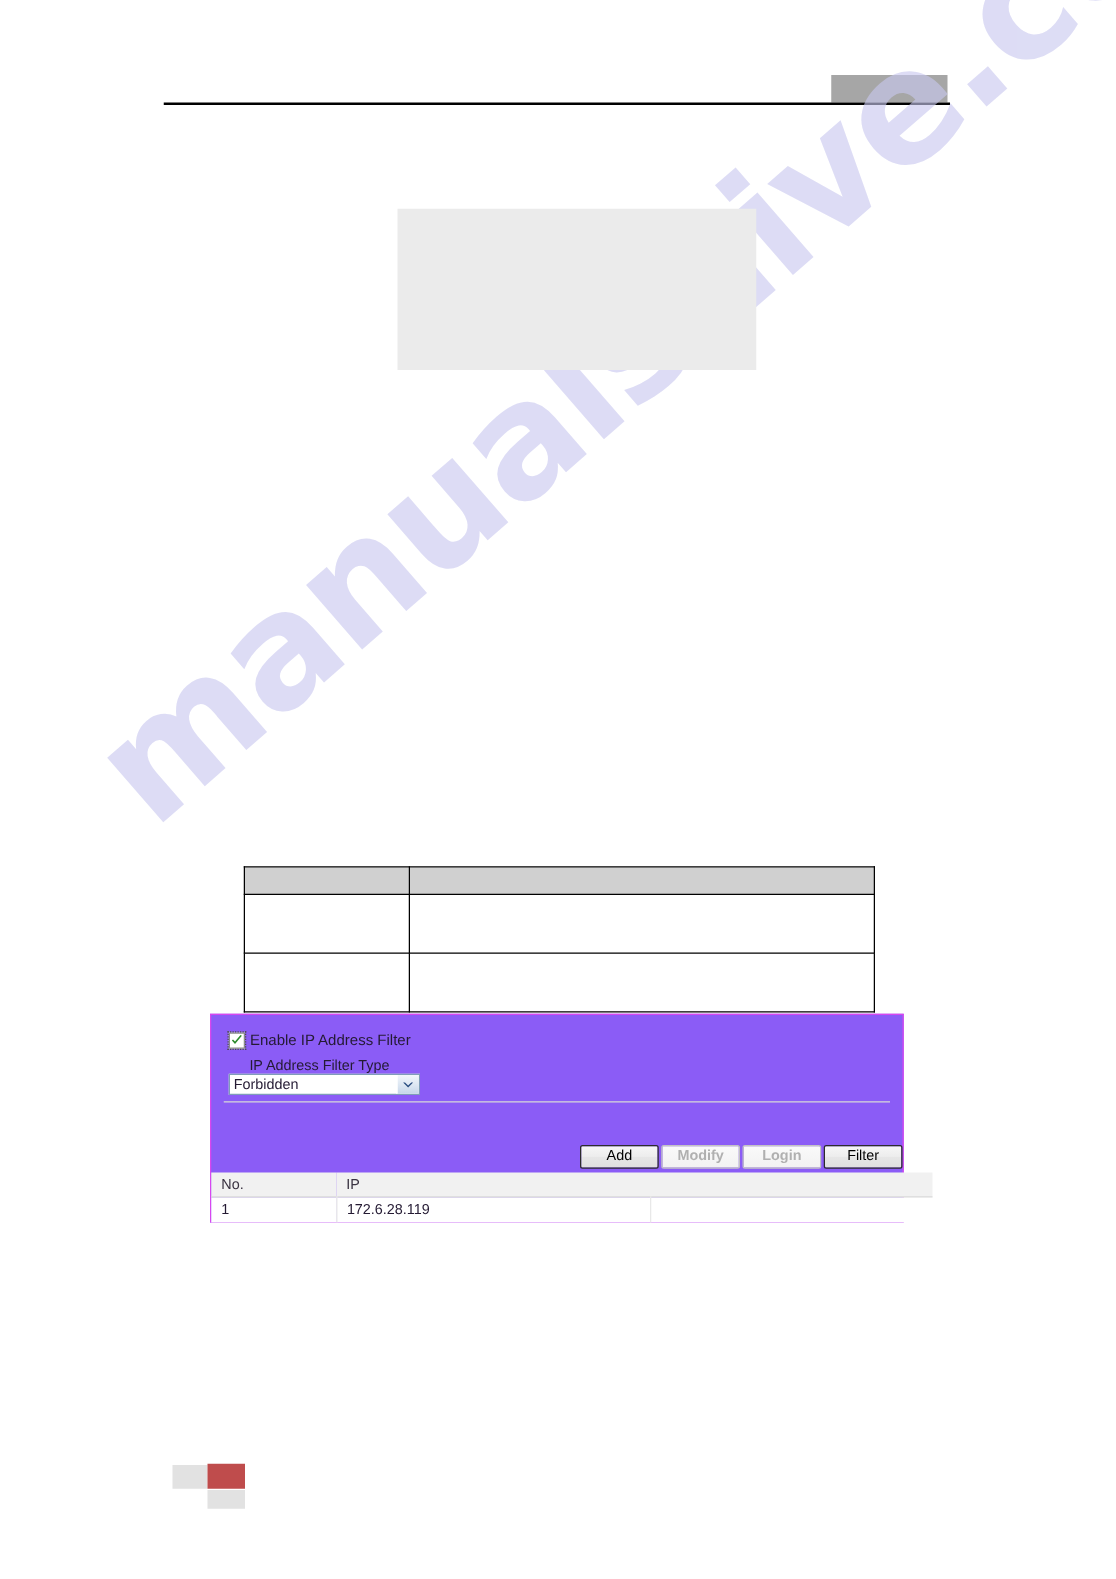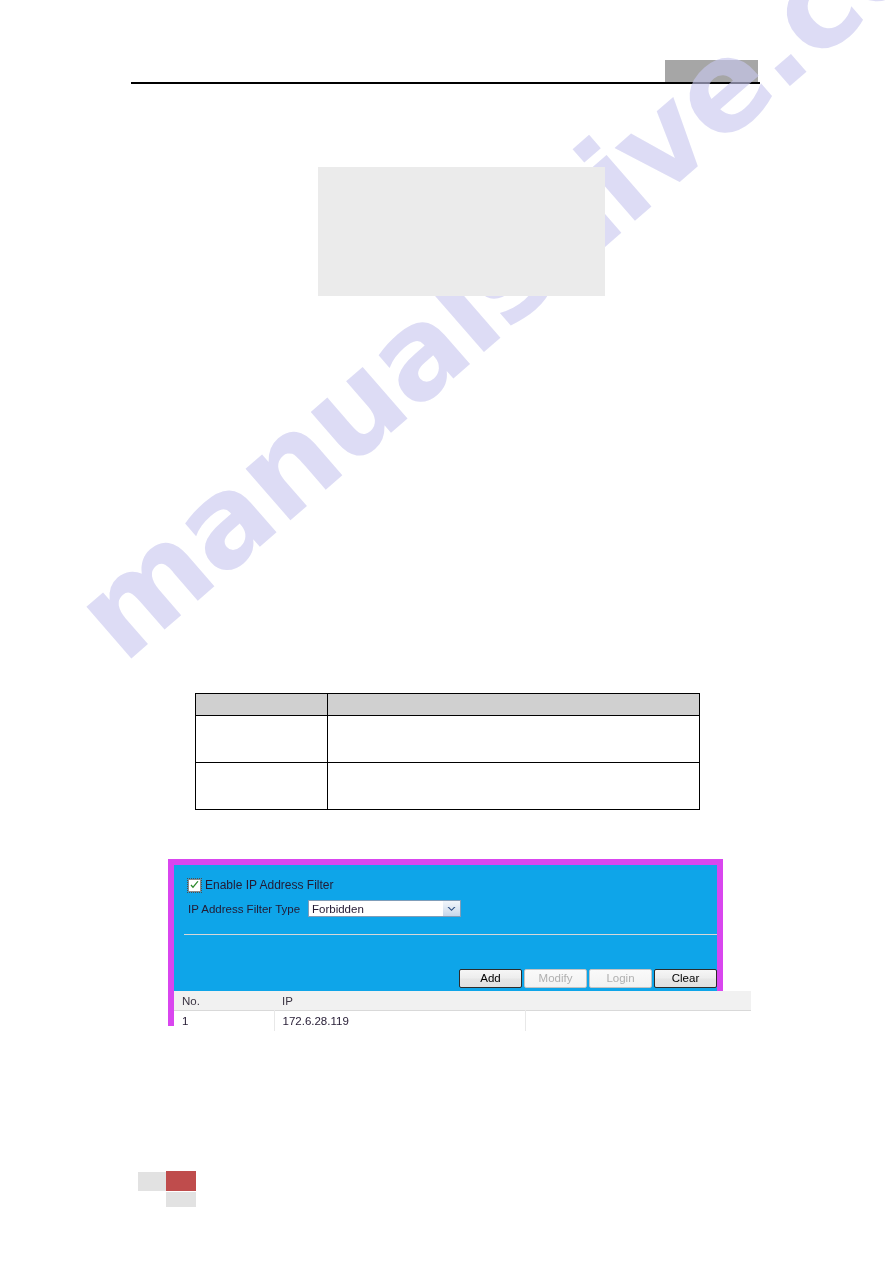--- a/index.html
+++ b/index.html
@@ -167,25 +167,25 @@
     background: #ffffff;
     height: 46px;
   }
   .col-narrow { width: 131px; }
   .col-wide { width: 372px; }
 
   
   .ipfilter-panel {
     position: absolute;
     left: 168px;
-    top: 859px;
+    top: 811px;
     width: 555px;
     height: 167px;
-    background: #0ea5e9;
-    border: 6px solid #d946ef;
+    background: #8b5cf6;
+    border: 1px solid #d946ef;
     box-sizing: border-box;
     z-index: 10;
   }
   .ipf-enable {
     position: absolute;
     left: 14px;
     top: 13px;
     display: flex;
     align-items: center;
     gap: 4px;
@@ -194,20 +194,21 @@
     font-size: 12px;
     color: #241a33;
     white-space: nowrap;
   }
   .ipf-type-row {
     position: absolute;
     left: 14px;
     top: 35px;
     display: flex;
     align-items: center;
+    flex-direction: column;
   }
   .ipf-type-label {
     font-size: 11.5px;
     color: #241a33;
     width: 120px;
     white-space: nowrap;
   }
   .select-box {
     position: relative;
     width: 153px;
@@ -280,20 +281,21 @@
     color: #000000;
     cursor: pointer;
     padding: 0;
     line-height: 17px;
   }
   .btn-flat.disabled {
     border: 1px solid #c3c3c3;
     color: #b0b0b0;
     background: linear-gradient(to bottom, #fafafa 0%, #f2f2f2 100%);
     cursor: default;
+    font-weight: bold;
   }
   .ipf-table {
     position: absolute;
     left: 0px;
     top: 126px;
     width: 553px;
     border-collapse: collapse;
     table-layout: fixed;
   }
   .ipf-table th {
@@ -420,21 +422,21 @@
     </div>
   </div>
 
   <div class="ipf-divider"></div>
 
 
   <div class="ipf-buttons">
     <button class="btn-flat">Add</button>
     <button class="btn-flat disabled">Modify</button>
     <button class="btn-flat disabled">Login</button>
-    <button class="btn-flat">Clear</button>
+    <button class="btn-flat">Filter</button>
   </div>
 
   <table class="ipf-table">
     <thead>
       <tr>
         <th class="c-no">No.</th>
         <th class="c-ip">IP</th>
         <th class="c-rest"></th>
       </tr>
     </thead>

